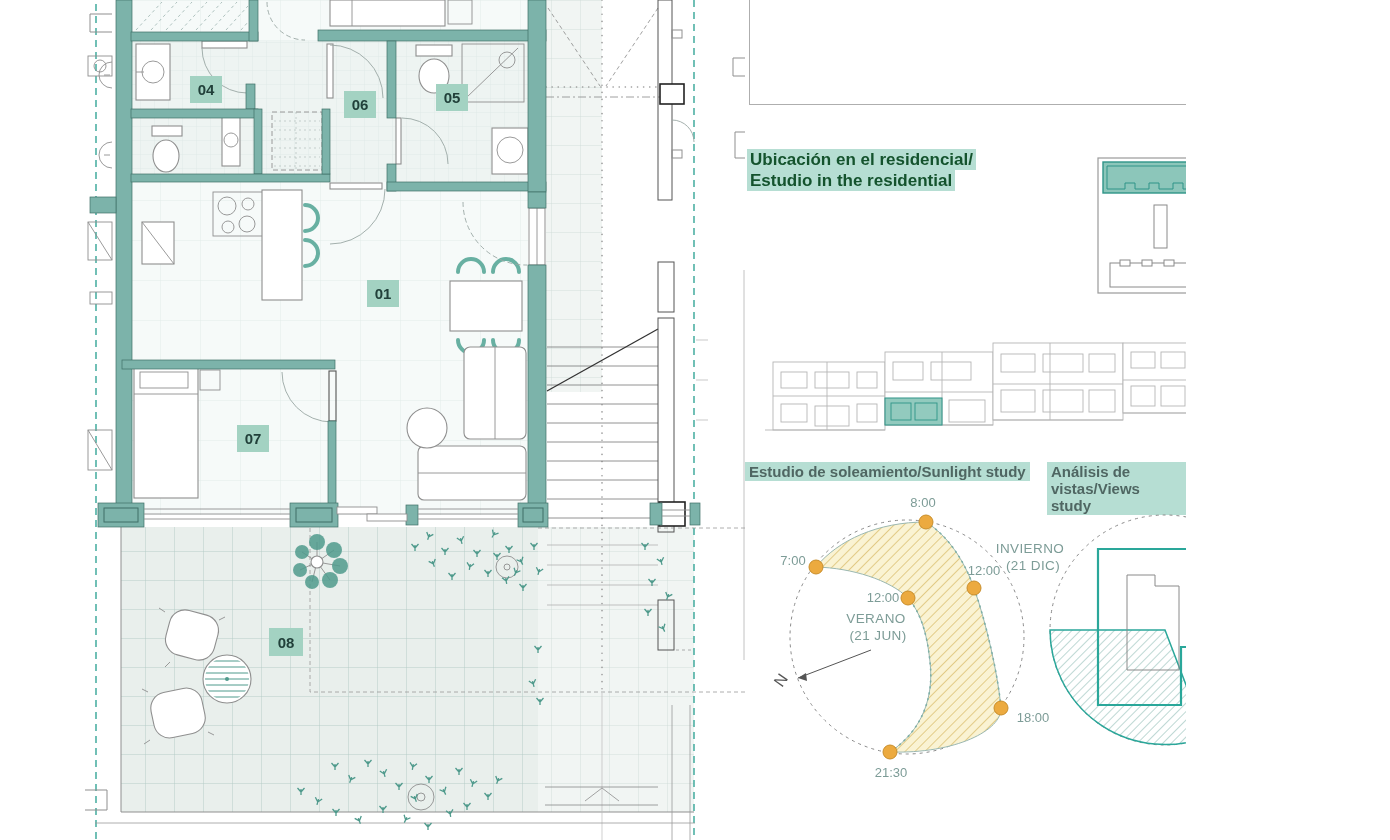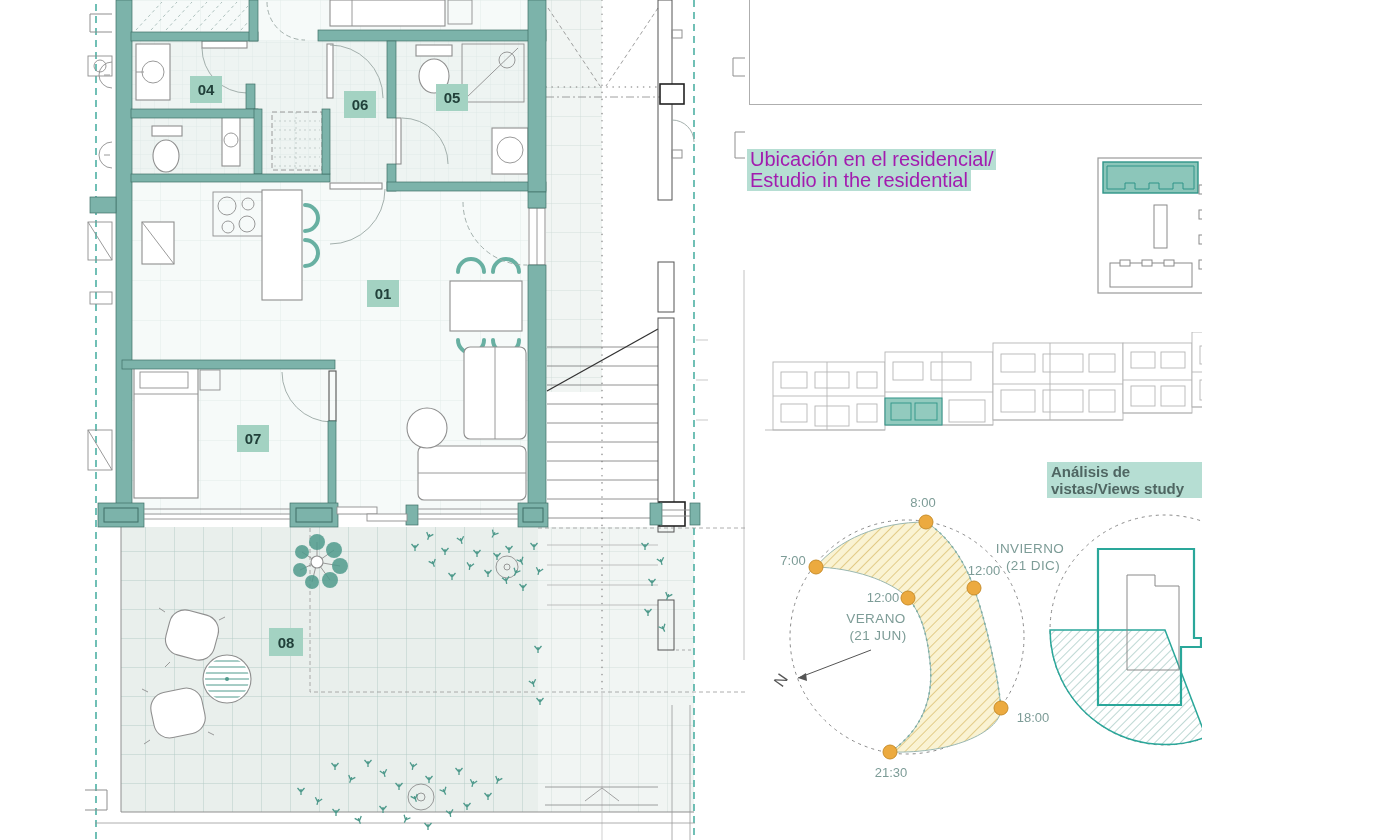--- a/index.html
+++ b/index.html
@@ -6,24 +6,24 @@
     --wall-teal:#7cb3aa; --wall-dark:#3f6f67; --accent-teal:#35a597;
     --label-bg:#a3d2c2; --label-text:#21403a; --highlight-bg:#b6ded3;
     --title-text:#4f6662; --time-text:#7d9c97; --sun-orange:#ecaa3f;
     --sun-orange-dark:#c98e2b; --band-fill:#faf3d3; --band-hatch:#dcc173;
     --furn-gray:#8f8f8f; --dark-gray:#4a4a4a; --tile-line:#b2cac4;
     --tile-fill:#e9efec; --plant-teal:#4f9a8c; --chair-teal:#68b0a2;
     --views-teal:#2aa79a; --elev-gray:#b5b5b5; --dash-gray:#999999;
   }
   html,body{margin:0;padding:0;background:#fff;}
   #sheet{position:relative;width:1186px;height:840px;background:#fff;overflow:hidden;
-         font-family:"Liberation Sans",sans-serif;padding-left:16px;}
+         font-family:"Liberation Sans",sans-serif;}
   .abs{position:absolute;}
   #top-box{left:749px;top:-14px;width:545px;height:117px;border:1.5px solid #aeaeae;background:#fff;}
-  #location-heading{left:747px;top:149px;line-height:19px;font-size:20px;font-weight:400;color:#a21caf;}
+  #location-heading{left:747px;top:149px;line-height:19px;font-size:17px;font-weight:700;color:#14532d;}
   #location-heading .hl{background:var(--highlight-bg);padding:1px 3px;display:inline-block;}
   .sec-title{font-size:15px;font-weight:600;color:var(--title-text);}
   .sec-title .hl{background:var(--highlight-bg);padding:1px 4px;display:inline-block;}
   #sun-title{left:745px;top:462px;}
   #views-title{left:1047px;top:462px;border-radius:9px;}
   
   .wall{fill:var(--wall-teal);stroke:var(--wall-dark);stroke-width:.7;}
   .furn{fill:#fff;stroke:var(--furn-gray);stroke-width:1.1;}
   .furnthin{fill:none;stroke:var(--furn-gray);stroke-width:.9;}
   .tealarc{fill:none;stroke:var(--chair-teal);stroke-width:4;stroke-linecap:round;}
@@ -443,20 +443,23 @@
       <path d="M507,58 h12 v10 h-12 M519,62 h6"></path>
       <path d="M0,98 H120 M120,93 H228 M228,88 H358 M358,81 H427 M427,75 H520"></path>
     </g>
     <g>
       <rect x="120" y="66" width="57" height="27" fill="#92cabe" stroke="#2e9488" stroke-width="1"></rect>
       <rect x="126" y="71" width="20" height="17" fill="none" stroke="#2e9488" stroke-width=".9"></rect>
       <rect x="150" y="71" width="22" height="17" fill="none" stroke="#2e9488" stroke-width=".9"></rect>
     </g>
   </svg>
 
+  <div id="sun-title" class="abs sec-title">
+    <span class="hl">Estudio de soleamiento/Sunlight study</span>
+  </div>
   <div id="views-title" class="abs sec-title">
     <span class="hl">Análisis de vistas/Views study</span>
   </div>
 
   <svg class="abs" style="left:760px;top:490px" width="310" height="310" viewBox="0 0 310 310">
     <defs>
       <pattern id="hatchY" width="7" height="7" patternUnits="userSpaceOnUse" patternTransform="rotate(45)">
         <rect width="7" height="7" fill="var(--band-fill)"></rect>
         <line x1="0" y1="0" x2="0" y2="7" stroke="var(--band-hatch)" stroke-width="1.6"></line>
       </pattern>

